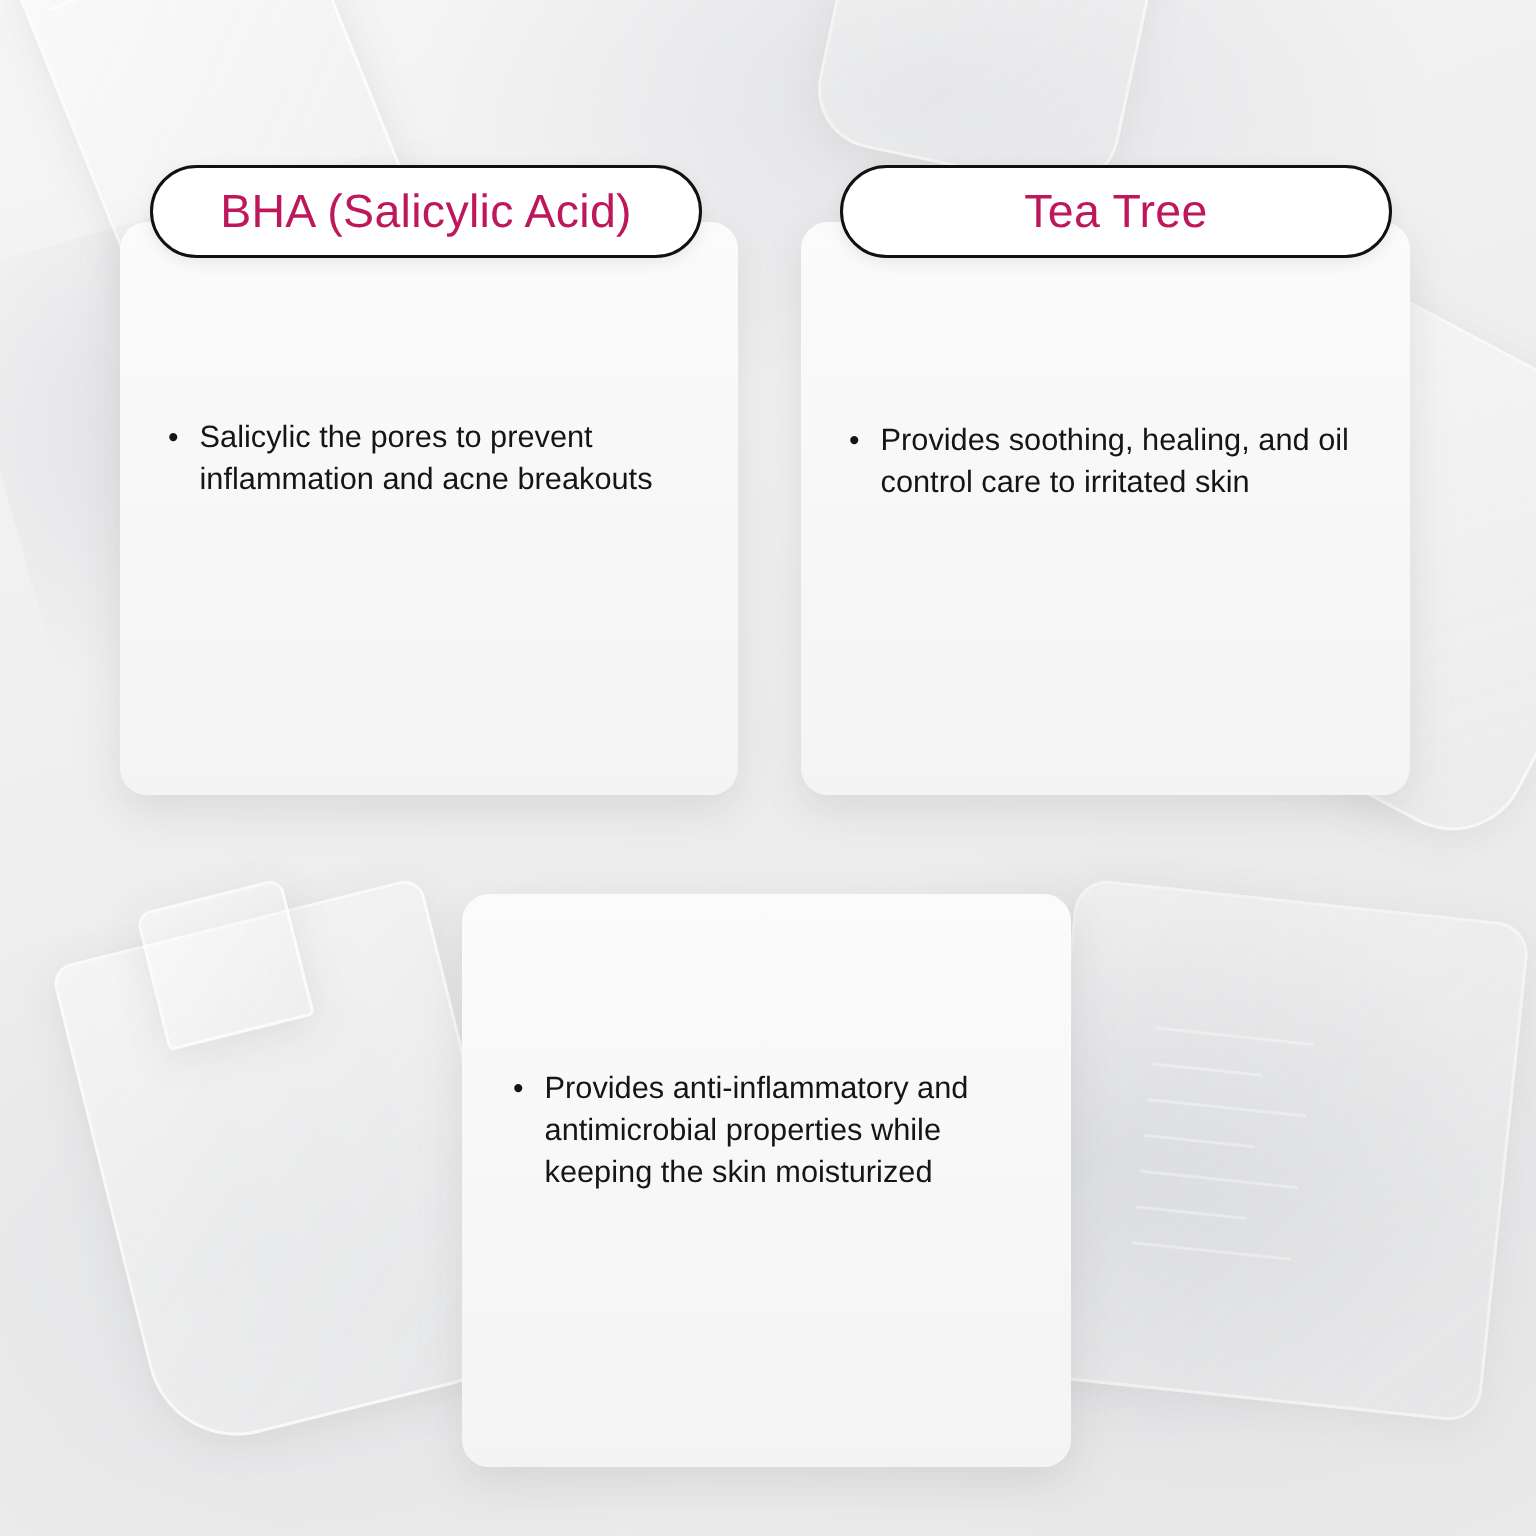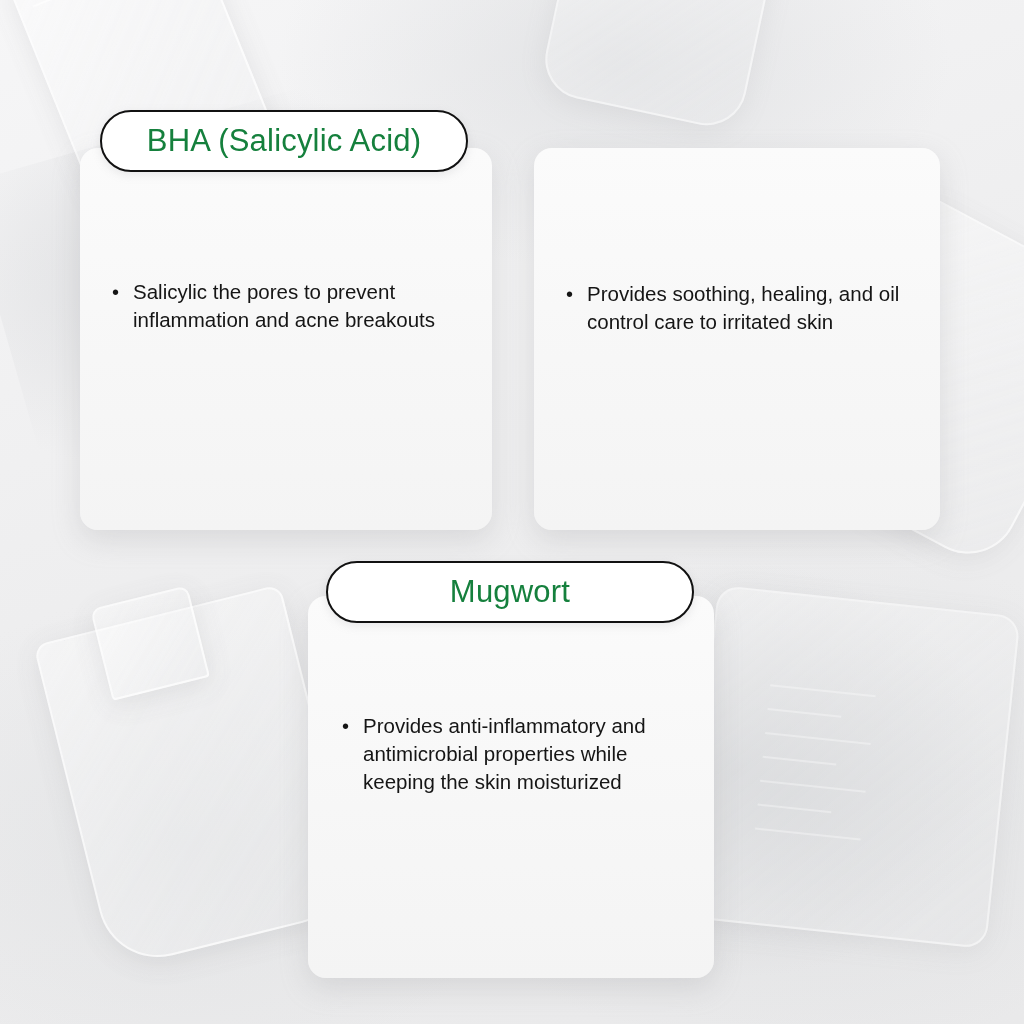--- a/index.html
+++ b/index.html
@@ -133,21 +133,21 @@
     border-radius: 34px;
     height: 58px;
     display: flex;
     align-items: center;
     justify-content: center;
     box-shadow: 0 3px 10px rgba(150,152,156,0.18);
     z-index: 3;
   }
   .card-title {
     font-size: 31px;
-    color: #15803d;
+    color: #be185d;
     letter-spacing: 0.2px;
     white-space: nowrap;
     padding: 0 18px;
     text-align: right;
   }
   .bullets {
     position: absolute;
     list-style: none;
     margin: 0;
     padding: 0;
@@ -213,31 +213,31 @@
     <span class="card-title">BHA (Salicylic Acid)</span>
   </div>
   <ul class="bullets" id="bullets-bha">
     <li class="bullet">
       <span class="bullet-dot">•</span>
       <span class="bullet-text">Salicylic the pores to prevent inflammation and acne breakouts</span>
     </li>
   </ul>
 
   <div class="card" id="card-teatree"></div>
+  <div class="card-pill" id="pill-teatree">
+    <span class="card-title">Tea Tree</span>
+  </div>
   <ul class="bullets" id="bullets-teatree">
     <li class="bullet">
       <span class="bullet-dot">•</span>
       <span class="bullet-text">Provides soothing, healing, and oil control care to irritated skin</span>
     </li>
   </ul>
 
   <div class="card" id="card-mugwort"></div>
-  <div class="card-pill" id="pill-mugwort">
-    <span class="card-title">Mugwort</span>
-  </div>
   <ul class="bullets" id="bullets-mugwort">
     <li class="bullet">
       <span class="bullet-dot">•</span>
       <span class="bullet-text">Provides anti-inflammatory and antimicrobial properties while keeping the skin moisturized</span>
     </li>
   </ul>
 
 </div>
 
 </body></html>

